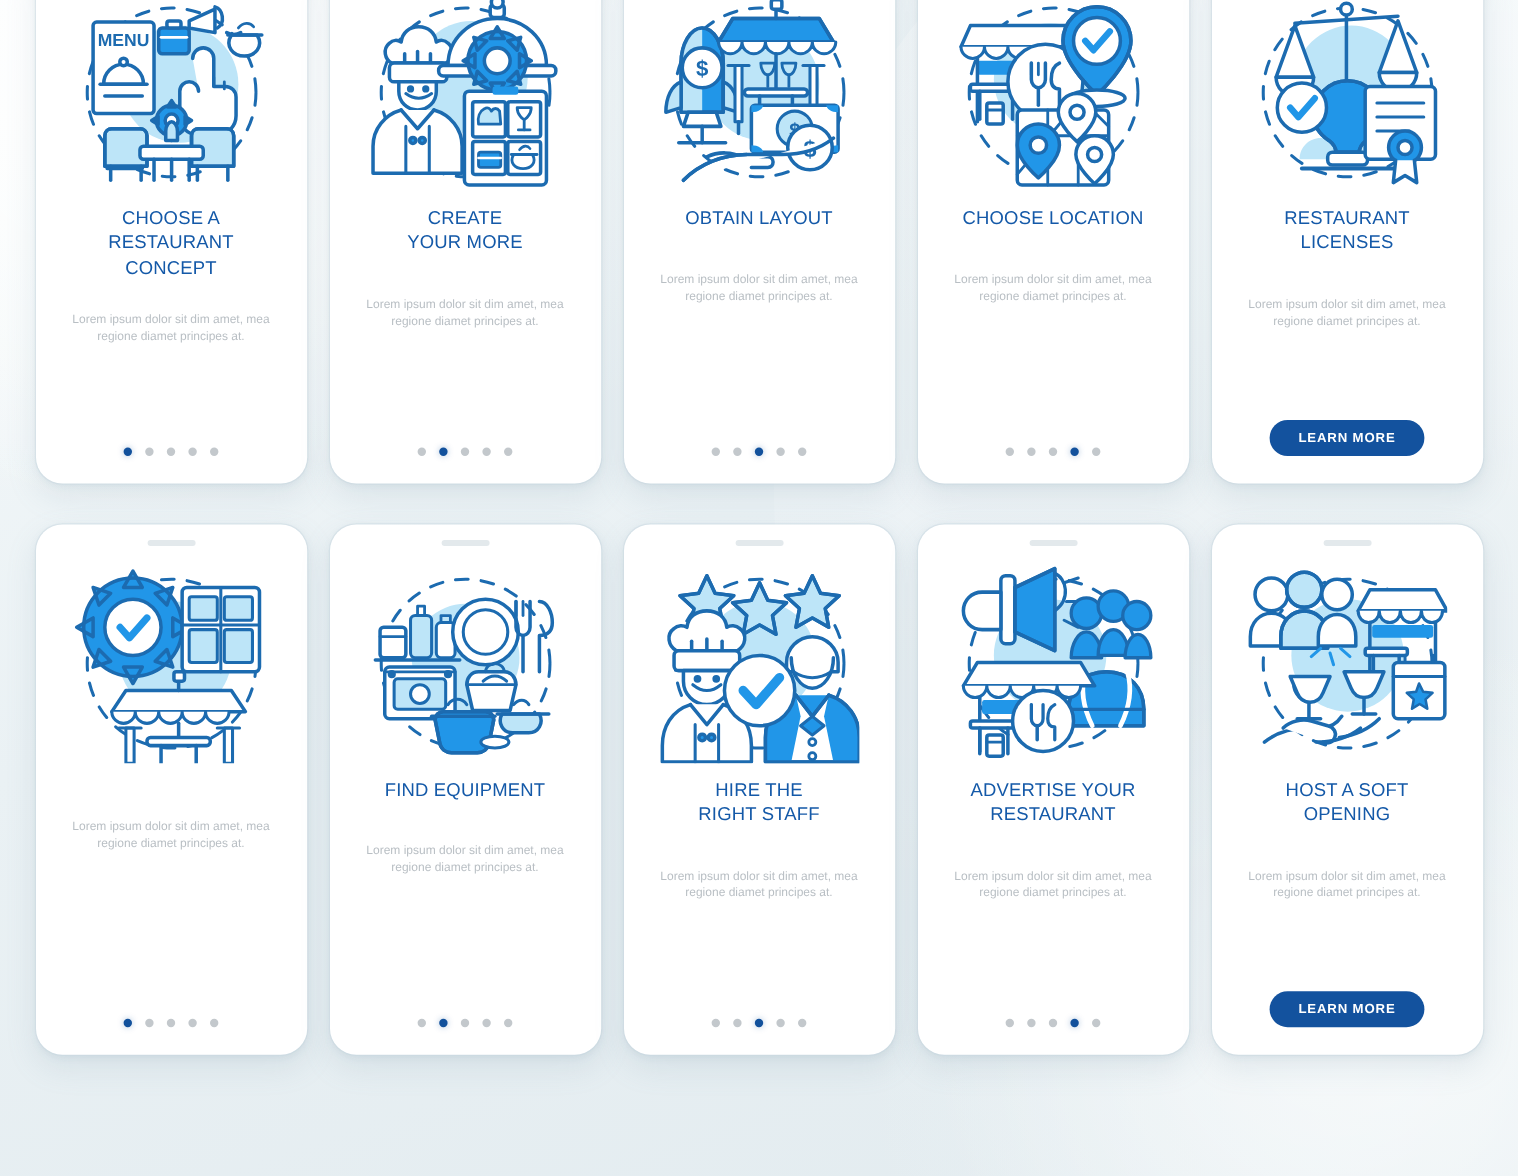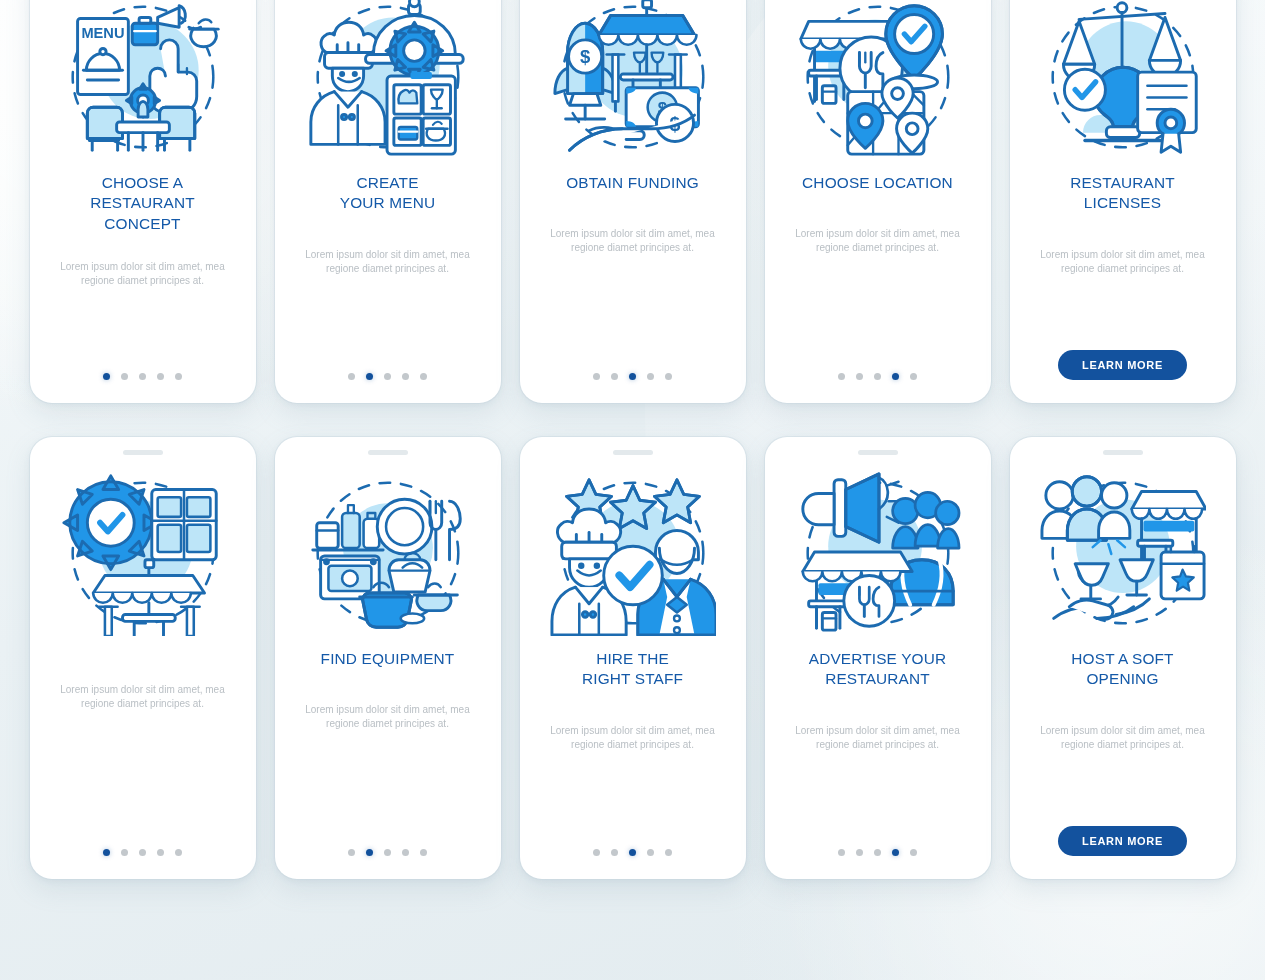--- a/index.html
+++ b/index.html
@@ -269,21 +269,21 @@
   <line x1="135" y1="108" x2="135" y2="117" stroke-width="2.4"></line>
           <line x1="130" y1="117" x2="140" y2="117" stroke-width="2.4"></line>
   <rect x="96" y="136" width="19" height="13" rx="2" fill="#2196e8" stroke-width="2.4"></rect>
   <line x1="96" y1="141" x2="115" y2="141" stroke="#fff" stroke-width="2.2"></line>
   <path d="M126 138c-4 7 1 12 8 12s12-5 8-12z" fill="#fff" stroke-width="2.4"></path>
   <line x1="124" y1="138" x2="146" y2="138" stroke-width="2.4"></line>
   <path d="M131 134c3-4 7-4 9-1" stroke-width="2.2"></path>
 </svg>
       </div>
       <div class="card-title">CREATE
-YOUR MENU</div>
+YOUR MORE</div>
       <div class="title-gap-b"></div>
       <div class="card-body">Lorem ipsum dolor sit dim amet, mea regione diamet principes at.</div>
       <div class="card-spacer"></div>
       <div class="dots-row">
         <span class="dot"></span>
         <span class="dot active"></span>
         <span class="dot"></span>
         <span class="dot"></span>
         <span class="dot"></span>
       </div>
@@ -328,21 +328,21 @@
   <path d="M78 102c6 0 10-3 10-6h-10zM152 102c-6 0-10-3-10-6h10zM78 130c6 0 10 3 10 6h-10zM152 130c-6 0-10 3-10 6h10z" fill="#2196e8" stroke="none"></path>
   <circle cx="115" cy="116" r="15" fill="#bde5f8" stroke-width="2.6"></circle>
   <text x="115" y="123" font-family="Liberation Sans, sans-serif" font-size="17" font-weight="bold" fill="#1c6bb0" stroke="none" text-anchor="middle">$</text>
   <circle cx="128" cy="132" r="19" fill="#fff"></circle>
   <text x="128" y="140" font-family="Liberation Sans, sans-serif" font-size="20" font-weight="bold" fill="#1c6bb0" stroke="none" text-anchor="middle">$</text>
   <path d="M40 140c10-5 22-4 30 0h22c6 0 6 9 0 9H78" fill="#fff"></path>
   <path d="M20 160c14-14 34-22 54-22h30c20 0 34-6 44-14" fill="#fff"></path>
   <path d="M20 160c14-14 34-22 54-22" fill="none"></path>
 </svg>
       </div>
-      <div class="card-title">OBTAIN FUNDING</div>
+      <div class="card-title">OBTAIN LAYOUT</div>
       <div class="title-gap-b"></div>
       <div class="card-body">Lorem ipsum dolor sit dim amet, mea regione diamet principes at.</div>
       <div class="card-spacer"></div>
       <div class="dots-row">
         <span class="dot"></span>
         <span class="dot"></span>
         <span class="dot active"></span>
         <span class="dot"></span>
         <span class="dot"></span>
       </div>

